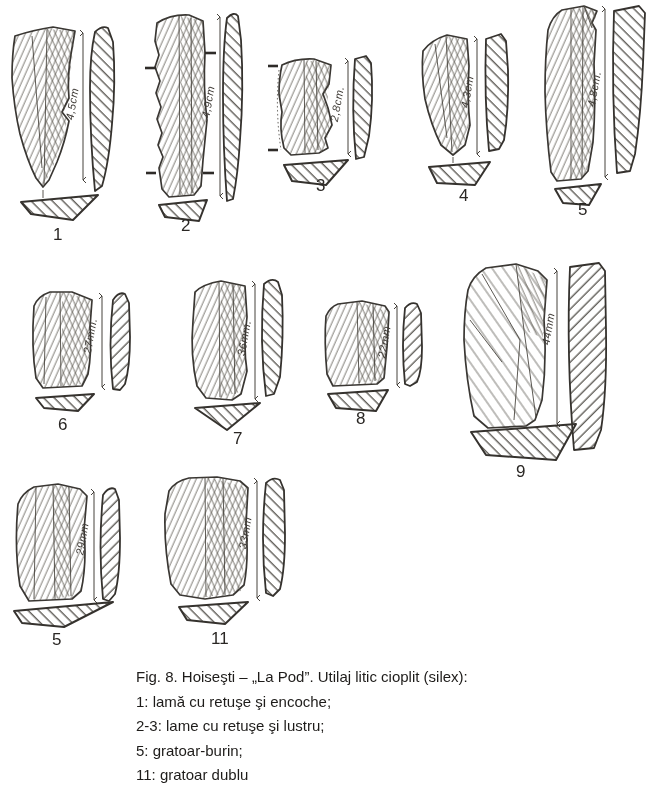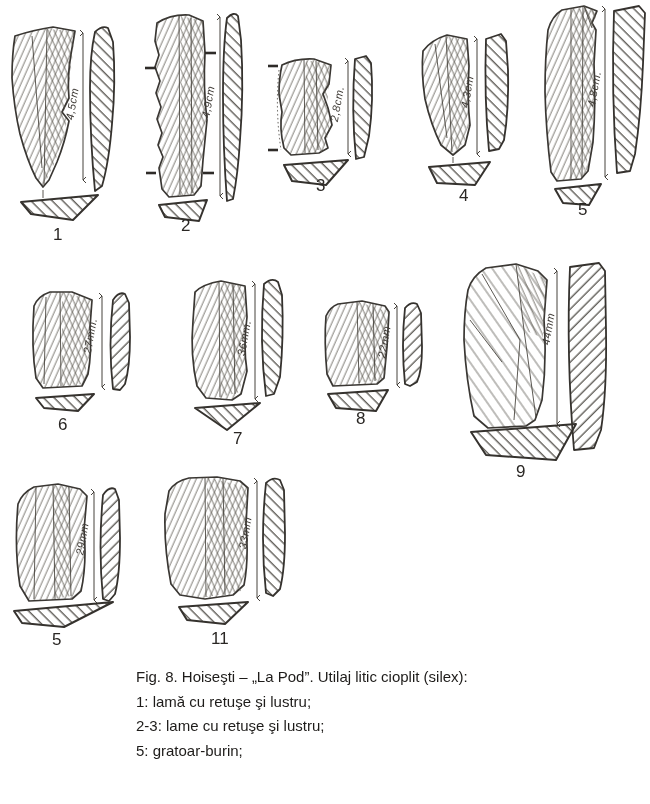--- a/index.html
+++ b/index.html
@@ -199,18 +199,19 @@
       <line class="dl" x1="102" y1="9" x2="102" y2="126"></line>
       <path class="pr" fill="url(#pD)" d="M111,11 Q118,4 125,8 L129,18 L130,62 Q130,97 125,117 L118,124 L111,121 Q105,66 111,11 Z"></path>
       <path class="sec" d="M24,135 L93,130 L70,152 L32,148 Z"></path>
     </svg>
     <span class="dim" style="left:61px;top:54px">33mm</span>
     <div class="num" style="left:56px;top:157px">11</div>
   </div>
 
   <div class="caption" style="left:130px;top:662px">
     <p>Fig. 8. Hoiseşti – „La Pod”. Utilaj litic cioplit (silex):</p>
-    <p>1: lamă cu retuşe şi lustru;</p>
+    <p>1: lamă cu retuşe şi encoche;</p>
     <p>2-3: lame cu retuşe şi lustru;</p>
     <p>5: gratoar-burin;</p>
+    <p>11: gratoar dublu</p>
   </div>
 
 </div>
 
 </body></html>

